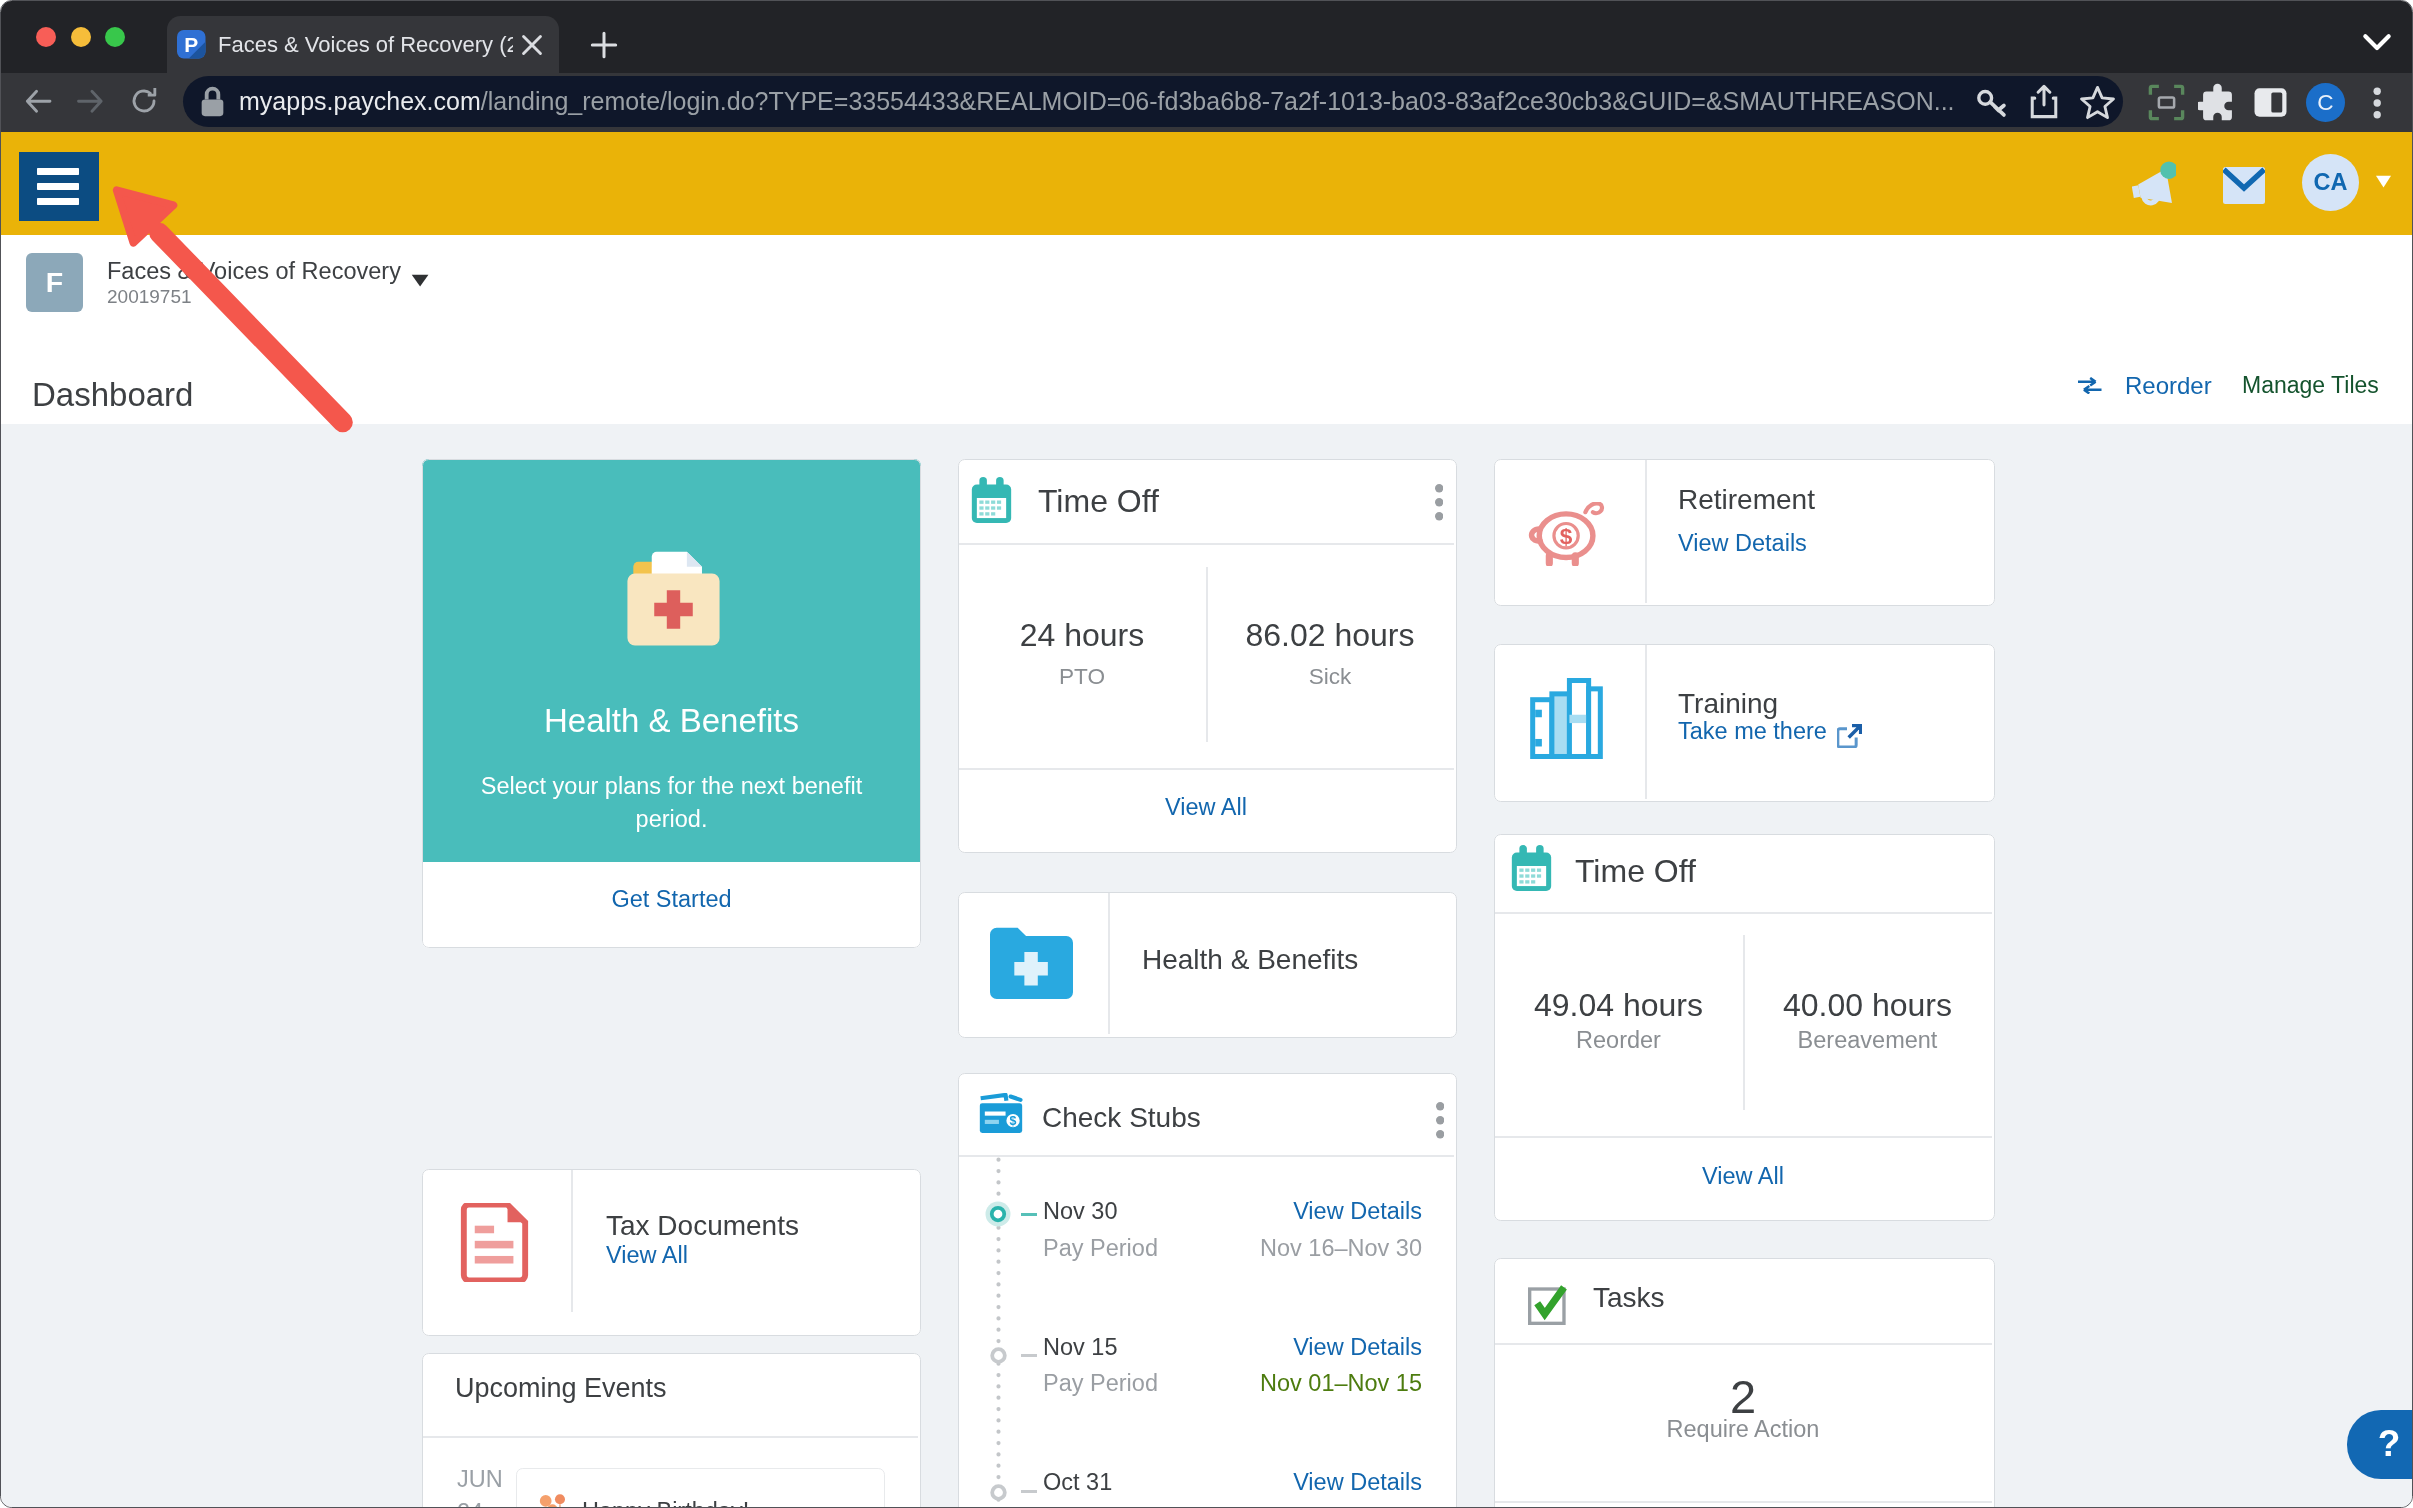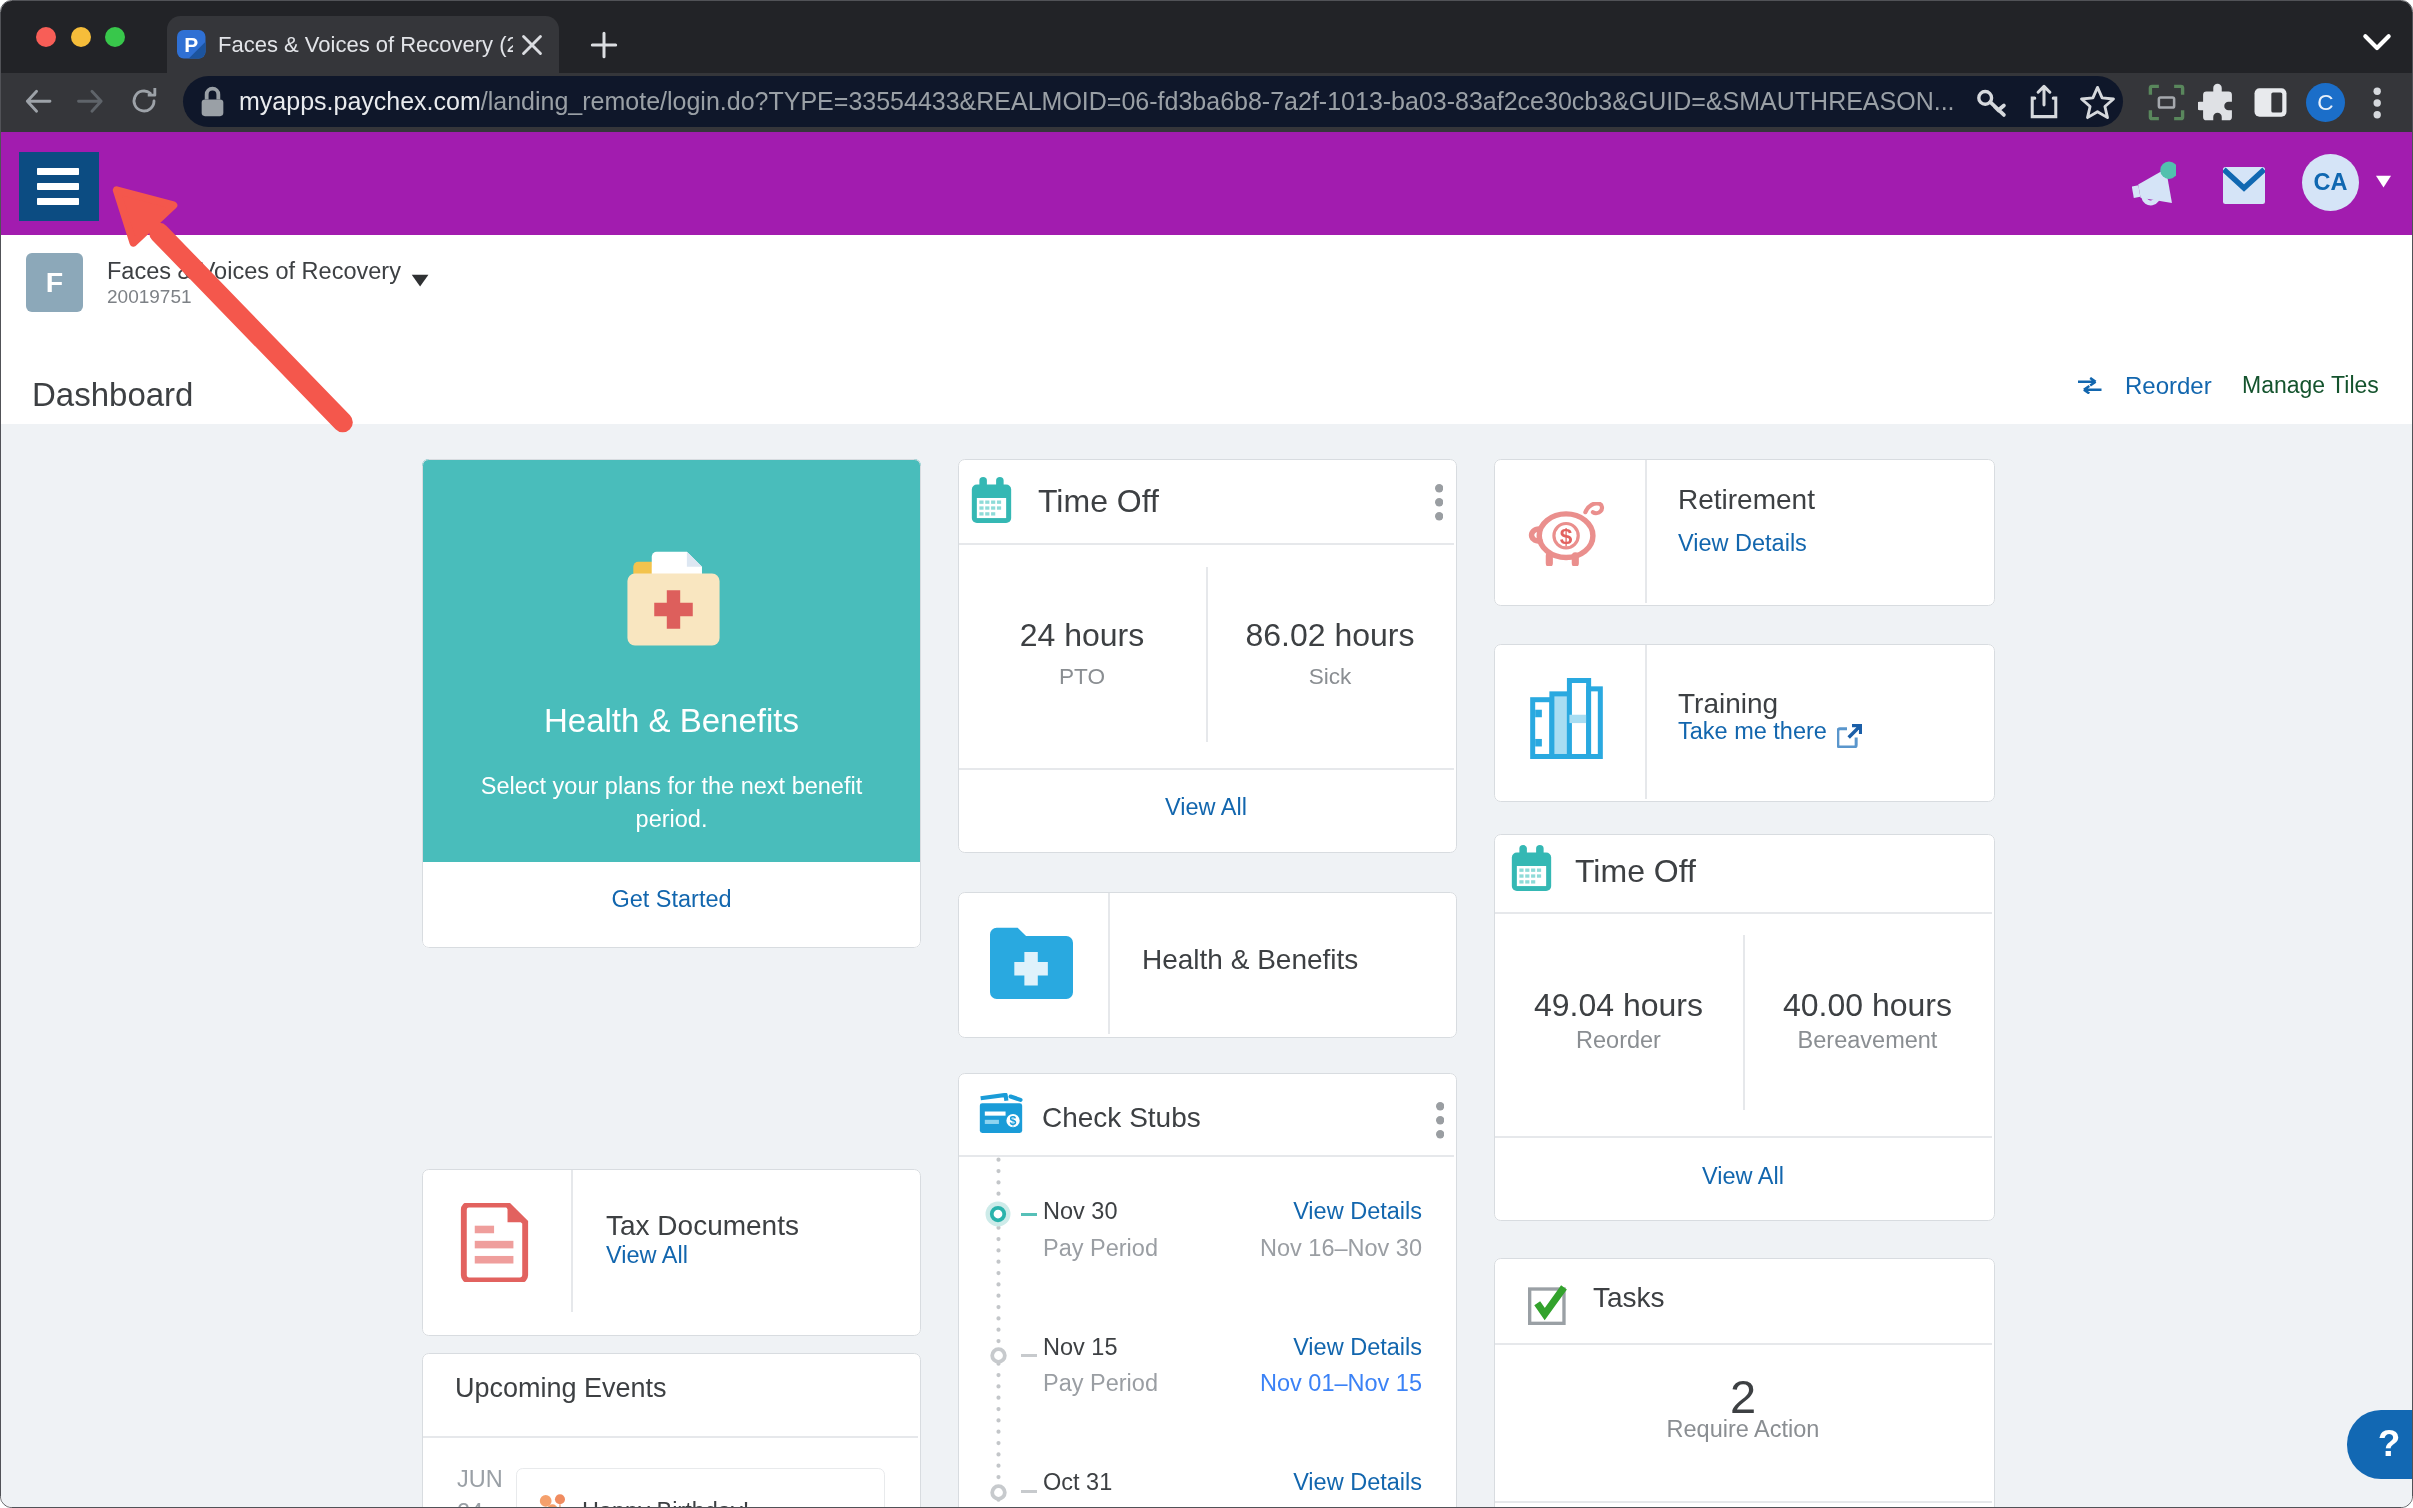--- a/index.html
+++ b/index.html
@@ -6,21 +6,21 @@
 *{box-sizing:border-box;font-family:"Liberation Sans",sans-serif}
 .abs{position:absolute}
 #win{position:absolute;left:0;top:0;width:2413px;height:1508px;border-radius:11.7px;overflow:hidden;background:#fff;border:1.7px solid #515257}
 #tabbar{position:absolute;left:0;top:0;width:2413px;height:72px;background:#222327}
 .tl{position:absolute;top:26px;width:20px;height:20px;border-radius:50%}
 #tab{position:absolute;left:166px;top:15px;width:392px;height:57px;background:#35363a;border-radius:13.4px 13.4px 0 0}
 #tabtitle{position:absolute;left:51px;top:16px;width:295px;font-size:22px;color:#e2e4e8;white-space:nowrap;overflow:hidden}
 #toolbar{position:absolute;left:0;top:72px;width:2413px;height:59px;background:#35363a}
 #pill{position:absolute;left:182px;top:3.4px;width:1940px;height:51px;border-radius:26px;background:#0f172a}
 #urltext{position:absolute;left:56px;top:11px;width:1726px;font-size:25px;color:#9aa0a6;white-space:nowrap;overflow:hidden}
-#appbar{position:absolute;left:0;top:131px;width:2413px;height:103px;background:#a21caf}
+#appbar{position:absolute;left:0;top:131px;width:2413px;height:103px;background:#eab308}
 #menubtn{position:absolute;left:17.6px;top:20px;width:80px;height:69px;background:#0c4c82}
 .mbar{position:absolute;left:18.4px;width:42px;height:6.7px;background:#fff;border-radius:0.8px}
 #whiteband{position:absolute;left:0;top:234px;width:2413px;height:189px;background:#fff}
 #favatar{position:absolute;left:25px;top:17.6px;width:57px;height:59px;background:#8ca8b9;border-radius:5.9px;color:#fff;font-weight:bold;font-size:28.5px;text-align:center;line-height:59px}
 #content{position:absolute;left:0;top:423px;width:2413px;height:1085px;background:#eff2f5}
 .tile{position:absolute;background:#fff;border-radius:6.7px}
 .tile::after{content:"";position:absolute;left:0;top:0;right:0;bottom:0;border:1.7px solid #d8dce0;border-radius:6.7px;pointer-events:none}
 .vdiv{position:absolute;background:#e6e8eb;width:1.7px}
 .hdiv{position:absolute;background:#e6e8eb;height:1.7px}
 .link{color:#1266ae}
@@ -264,21 +264,21 @@
       <div class="abs link" style="left:0;top:125px;width:464px;text-align:right;font-size:23.5px">View Details</div>
       <div class="abs" style="left:85px;top:162px;font-size:23.5px;color:#9a9ea3">Pay Period</div>
       <div class="abs" style="left:0;top:162px;width:464px;text-align:right;font-size:23.5px;color:#9a9ea3">Nov 16–Nov 30</div>
       <svg width="37" height="37" style="position:absolute;left:22px;top:264px" viewBox="0 0 44 44">
         <circle cx="22" cy="22" r="7.5" fill="#fff" stroke="#c7cacd" stroke-width="4.5"></circle>
       </svg>
       <div class="abs" style="left:63px;top:281px;width:16px;height:3.4px;background:#c7cacd"></div>
       <div class="abs dk" style="left:85px;top:261px;font-size:23.5px">Nov 15</div>
       <div class="abs link" style="left:0;top:261px;width:464px;text-align:right;font-size:23.5px">View Details</div>
       <div class="abs" style="left:85px;top:297px;font-size:23.5px;color:#9a9ea3">Pay Period</div>
-      <div class="abs" style="left:0;top:297px;width:464px;text-align:right;font-size:23.5px;color:#3b82f6">Nov 01–Nov 15</div>
+      <div class="abs" style="left:0;top:297px;width:464px;text-align:right;font-size:23.5px;color:#4d7c0f">Nov 01–Nov 15</div>
       <svg width="37" height="37" style="position:absolute;left:22px;top:401px" viewBox="0 0 44 44">
         <circle cx="22" cy="22" r="7.5" fill="#fff" stroke="#c7cacd" stroke-width="4.5"></circle>
       </svg>
       <div class="abs" style="left:63px;top:417px;width:16px;height:3.4px;background:#c7cacd"></div>
       <div class="abs dk" style="left:85px;top:396px;font-size:23.5px">Oct 31</div>
       <div class="abs link" style="left:0;top:396px;width:464px;text-align:right;font-size:23.5px">View Details</div>
     </div>
 
     <div class="tile" style="left:1493px;top:35px;width:501px;height:147px">
       <div class="vdiv" style="left:151px;top:0;height:144px"></div>

